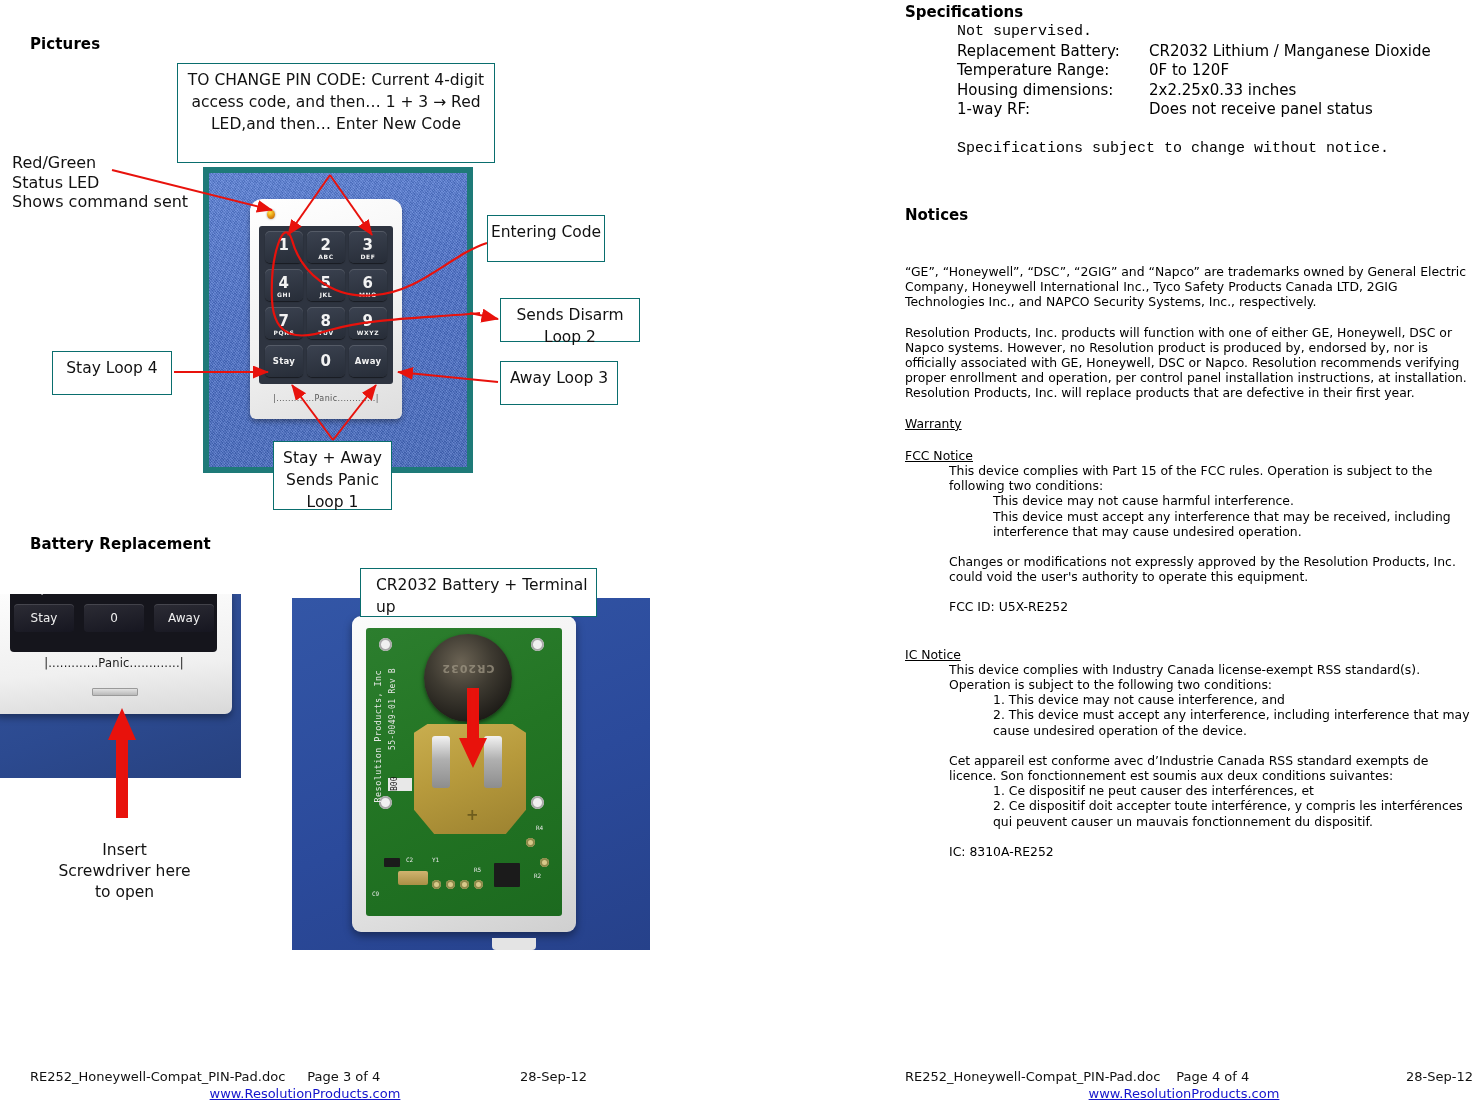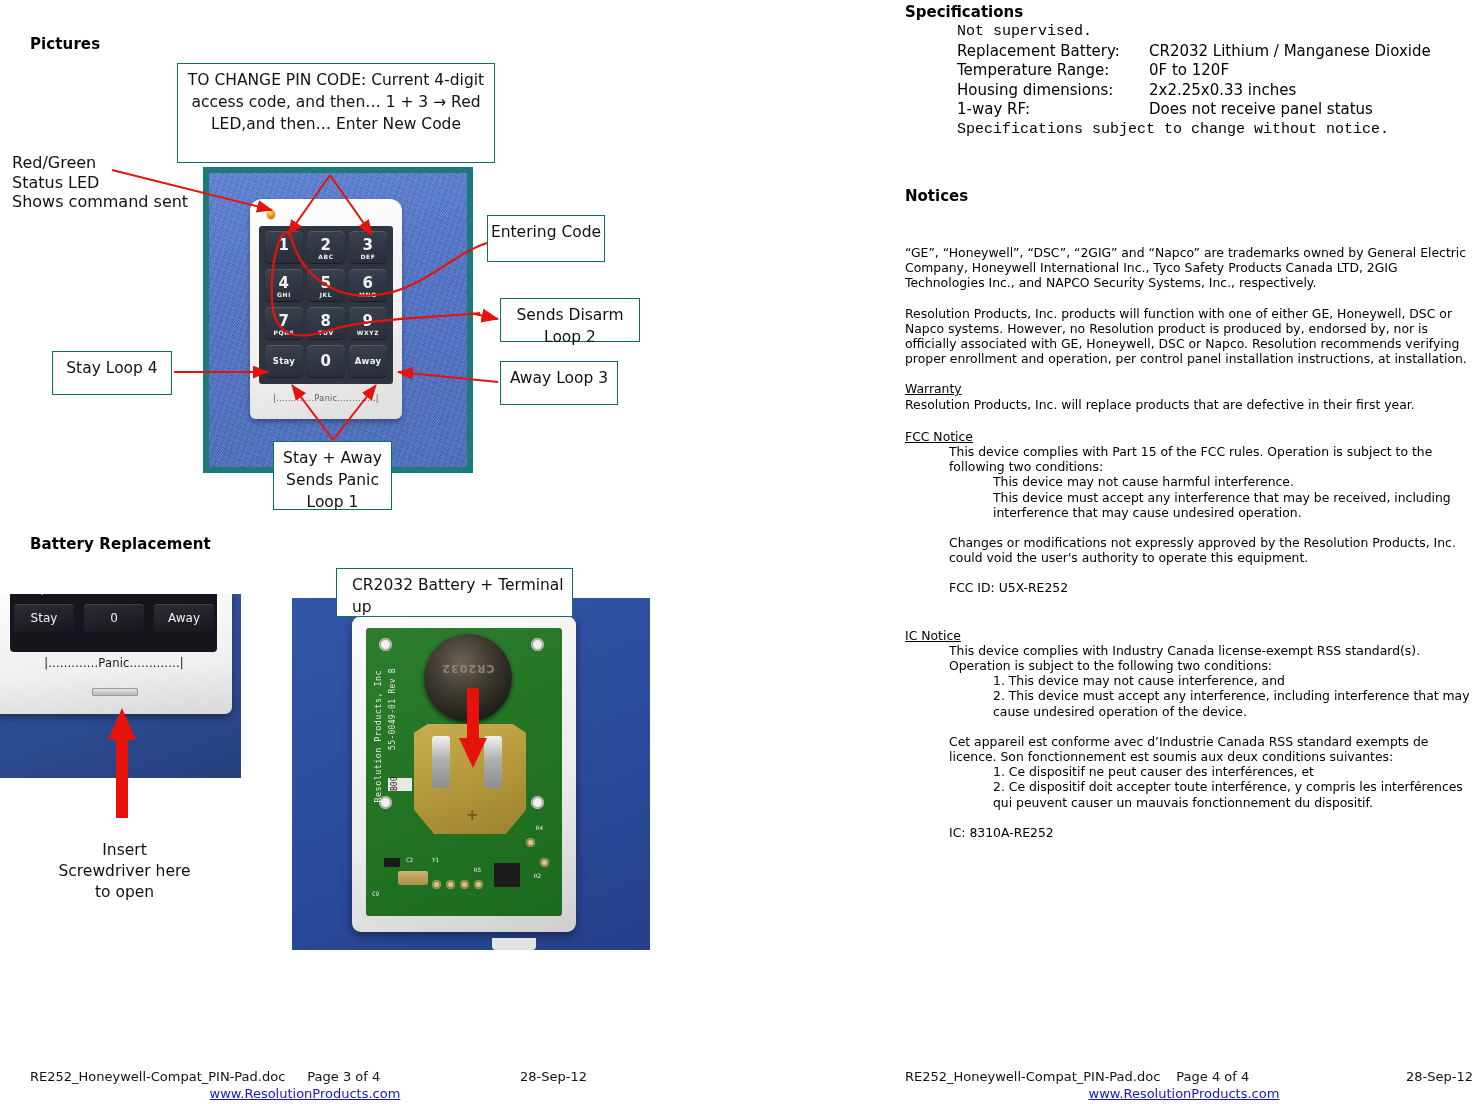--- a/index.html
+++ b/index.html
@@ -324,21 +324,21 @@
       </div>
       <div class="epanic">|.............Panic.............|</div>
       <div class="eslot"></div>
     </div>
   </div>
 
   <div class="centered-label" style="left:47px; top:840px; width:155px;">Insert
 Screwdriver here
 to open</div>
 
-  <div class="callout left-al" style="left:336px; top:568px; width:237px; height:49px;padding-left:15px;">CR2032 Battery
+  <div class="callout left-al" style="left:360px; top:568px; width:237px; height:49px;padding-left:15px;">CR2032 Battery
 + Terminal up</div>
 
   <div id="pcb-photo">
     <div class="shell">
       <div class="tab-t"></div>
       <div class="tab-b"></div>
     </div>
     <div class="pcb">
       <div class="hole" style="left:13px; top:10px;"></div>
       <div class="hole" style="left:165px;top:10px;"></div>
@@ -391,30 +391,30 @@
     </div>
     <div class="spec-row">
       <span class="k">Housing dimensions:</span>
       <span class="v">2x2.25x0.33 inches</span>
     </div>
     <div class="spec-row">
       <span class="k">1-way RF:</span>
       <span class="v">Does not receive panel status</span>
     </div>
 
-    <div class="spec-note" style="">Specifications subject to change without notice.</div>
+    <div class="spec-note" style="margin-top:19px;">Specifications subject to change without notice.</div>
 
     <div class="notice-head" style="margin-top:48px;">Notices</div>
 
     <div class="para" style="margin-top:40px;">“GE”, “Honeywell”, “DSC”, “2GIG” and “Napco” are trademarks owned by General Electric Company, Honeywell International Inc., Tyco Safety Products Canada LTD, 2GIG Technologies Inc., and NAPCO Security Systems, Inc., respectively.</div>
 
     <div class="para" style="margin-top:15px;">Resolution Products, Inc. products will function with one of either GE, Honeywell, DSC or Napco systems.  However, no Resolution product is produced by, endorsed by, nor is officially associated with GE, Honeywell, DSC or Napco.   Resolution recommends verifying proper enrollment and operation, per control panel installation instructions, at installation.</div>
 
+    <div class="para">Resolution Products, Inc. will replace products that are defective in their first year.</div>
     <div class="para ul" style="margin-top:15px;">Warranty</div>
-    <div class="para">Resolution Products, Inc. will replace products that are defective in their first year.</div>
 
     <div class="para ul" style="margin-top:17px;">FCC Notice</div>
     <div class="para ind1">This device complies with Part 15 of the FCC rules.  Operation is subject to the following two conditions:</div>
     <div class="para ind2">This device may not cause harmful interference.</div>
     <div class="para ind2">This device must accept any interference that may be received, including interference that may cause undesired operation.</div>
     <div class="para ind1" style="margin-top:15px;">Changes or modifications not expressly approved by the Resolution Products, Inc. could void the user's authority to operate this equipment.</div>
     <div class="para ind1" style="margin-top:15px;">FCC ID: U5X-RE252</div>
 
     <div class="para ul" style="margin-top:32px;">IC Notice</div>
     <div class="para ind1">This device complies with Industry Canada license-exempt RSS standard(s). Operation is subject to the following two conditions:</div>

